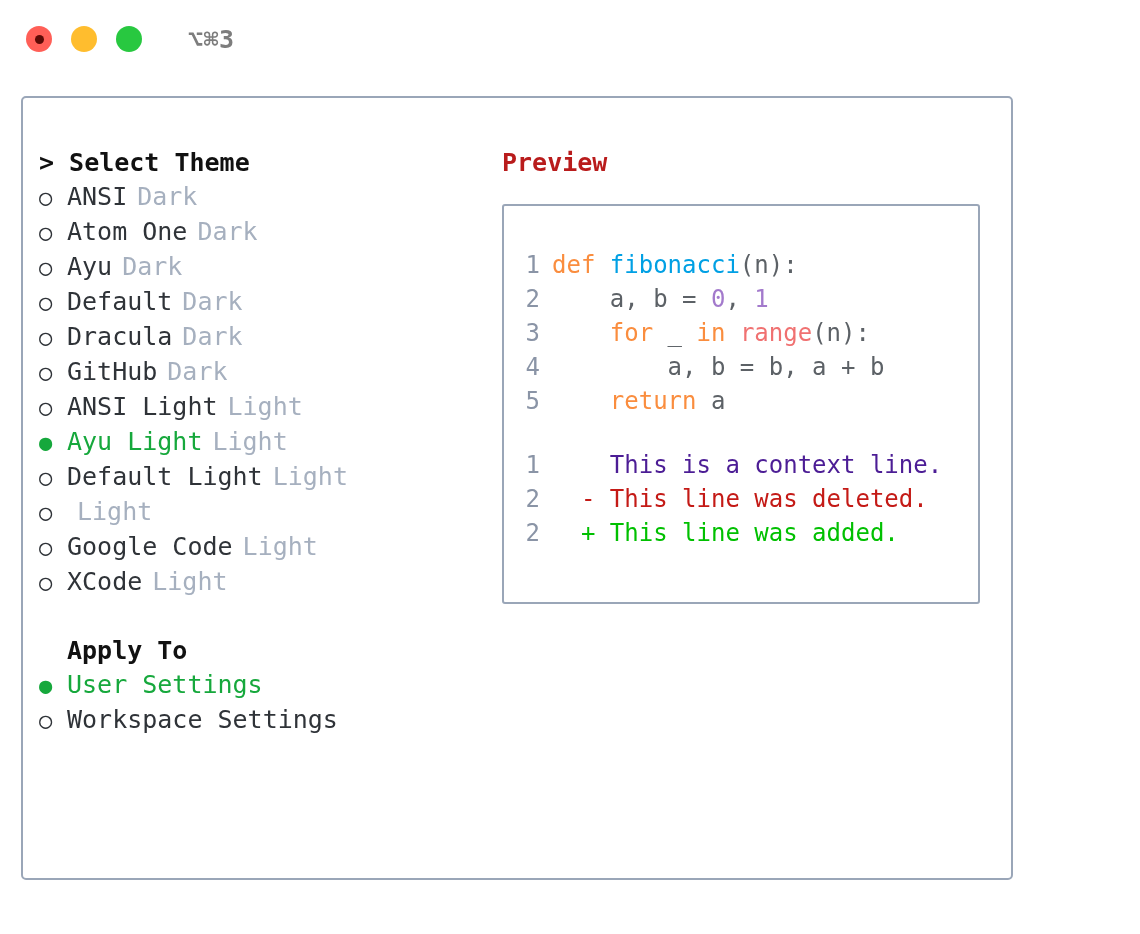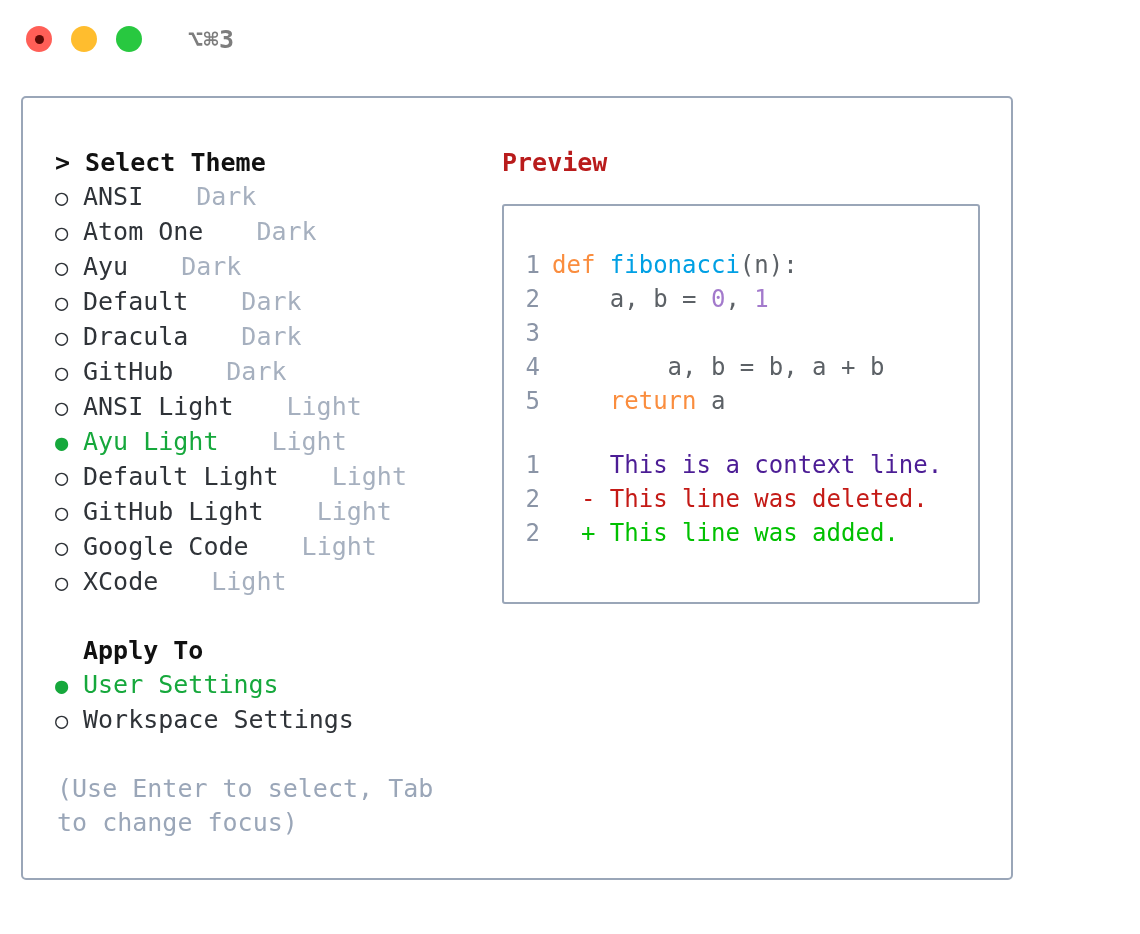--- a/index.html
+++ b/index.html
@@ -65,21 +65,21 @@
   }
 
   .dialog-inner {
     position: relative;
     width: 100%;
     height: 100%;
     padding: 48px 0 0 0;
   }
 
   .columns { display: flex; }
-  .col-left  { width: 470px; padding-left: 32px; }
+  .col-left  { width: 470px; padding-left: 16px; }
   .col-right { flex: 1; padding-left: 9px; }
 
   
   .section-title {
     font-size: 25px;
     font-weight: 700;
     color: #111111;
     line-height: 34px;
     white-space: pre;
   }
@@ -95,21 +95,21 @@
     color: #2f3338;
     white-space: pre;
   }
   .marker {
     width: 28px;
     flex: 0 0 28px;
     color: #2f3338;
     font-size: 22px;
   }
   .opt .label { color: #2f3338; }
-  .opt .suffix { color: #a6b0bf; padding-left: 10px; margin-left: 43px; }
+  .opt .suffix { color: #a6b0bf; padding-left: 10px; }
 
   .opt.selected .marker,
   .opt.selected .label { color: #16a83c; }
   .opt.selected .suffix { color: #a6b0bf; }
   .spacer-md { height: 34px; }
 
   
   .hint {
     font-size: 25px;
     line-height: 34px;
@@ -189,47 +189,46 @@
           <div class="opt-list" id="theme-list">
               <div class="opt"><span class="marker">○</span><span class="label">ANSI</span><span class="suffix">Dark</span></div>
               <div class="opt"><span class="marker">○</span><span class="label">Atom One</span><span class="suffix">Dark</span></div>
               <div class="opt"><span class="marker">○</span><span class="label">Ayu</span><span class="suffix">Dark</span></div>
               <div class="opt"><span class="marker">○</span><span class="label">Default</span><span class="suffix">Dark</span></div>
               <div class="opt"><span class="marker">○</span><span class="label">Dracula</span><span class="suffix">Dark</span></div>
               <div class="opt"><span class="marker">○</span><span class="label">GitHub</span><span class="suffix">Dark</span></div>
               <div class="opt"><span class="marker">○</span><span class="label">ANSI Light</span><span class="suffix">Light</span></div>
               <div class="opt selected"><span class="marker">●</span><span class="label">Ayu Light</span><span class="suffix">Light</span></div>
               <div class="opt"><span class="marker">○</span><span class="label">Default Light</span><span class="suffix">Light</span></div>
-              <div class="opt"><span class="marker">○</span><span class="label">GitHub Light</span><span class="suffix">Light</span></div>
+              <div class="opt"><span class="marker">○</span><span class="suffix">Light</span></div>
               <div class="opt"><span class="marker">○</span><span class="label">Google Code</span><span class="suffix">Light</span></div>
               <div class="opt"><span class="marker">○</span><span class="label">XCode</span><span class="suffix">Light</span></div>
             </div>
 
           <div class="spacer-md"></div>
 
           <div class="section-title indent">Apply To</div>
 
           <div class="opt-list" id="apply-list">
               <div class="opt selected"><span class="marker">●</span><span class="label">User Settings</span></div>
               <div class="opt"><span class="marker">○</span><span class="label">Workspace Settings</span></div>
             </div>
 
           <div class="spacer-md"></div>
 
-          <div class="hint">(Use Enter to select, Tab to change focus)</div>
         </div>
 
         <div class="col-right">
           <div class="preview-title">Preview</div>
 
           <div class="preview-box">
             <div id="code-block">
                 <div class="code-line"><span class="gutter">1</span><span class="code-text"><span class="tok-kw">def </span><span class="tok-fn">fibonacci</span><span class="tok-pl">(n):</span></span></div>
                 <div class="code-line"><span class="gutter">2</span><span class="code-text"><span class="tok-pl">    a, b = </span><span class="tok-num">0</span><span class="tok-pl">, </span><span class="tok-num">1</span></span></div>
-                <div class="code-line"><span class="gutter">3</span></div>
+                <div class="code-line"><span class="gutter">3</span><span class="code-text"><span class="tok-pl">    </span><span class="tok-kw">for</span><span class="tok-pl"> _ </span><span class="tok-kw">in</span><span class="tok-pl"> </span><span class="tok-bi">range</span><span class="tok-pl">(n):</span></span></div>
                 <div class="code-line"><span class="gutter">4</span><span class="code-text"><span class="tok-pl">        a, b = b, a + b</span></span></div>
                 <div class="code-line"><span class="gutter">5</span><span class="code-text"><span class="tok-pl">    </span><span class="tok-kw">return</span><span class="tok-pl"> a</span></span></div>
               </div>
             <div class="blank-line"></div>
             <div id="diff-block">
                 <div class="code-line"><span class="gutter">1</span><span class="diff-context">    This is a context line.</span></div>
                 <div class="code-line"><span class="gutter">2</span><span class="diff-del">  - This line was deleted.</span></div>
                 <div class="code-line"><span class="gutter">2</span><span class="diff-add">  + This line was added.</span></div>
               </div>
           </div>

